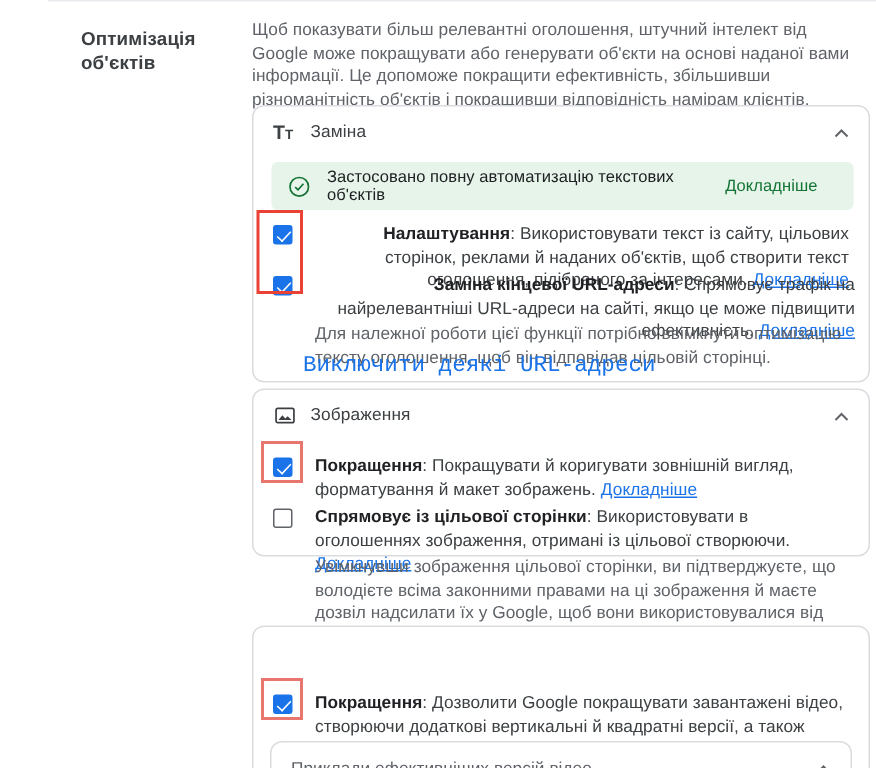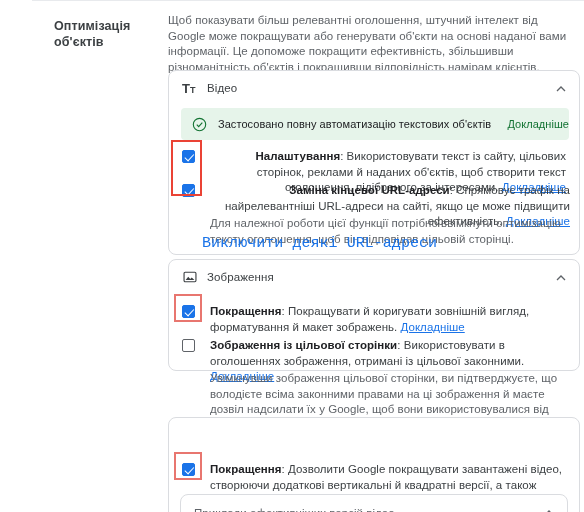--- a/index.html
+++ b/index.html
@@ -101,21 +101,21 @@
   .banner {
     position: absolute;
     left: 12px;
     top: 37px;
     width: 388px;
     height: 32px;
     background: #e6f4ea;
     border-radius: 4px;
     display: flex;
     align-items: center;
-    padding: 0 0 0 11px;
+    padding: 0 24px 0 11px;
   }
   .banner .bicon { width: 15px; height: 15px; flex: 0 0 auto; }
   .banner .btext {
     font-size: 11px;
     color: #202124;
     margin-left: 11px;
     letter-spacing: .05px;
     flex: 1 1 auto;
   }
   .banner .blink {
@@ -232,21 +232,21 @@
   </div>
 
   <div class="card card-text">
     <div class="card-head">
       <span class="head-icon">
         <svg viewBox="0 0 16 16" width="16" height="16">
           <text x="0" y="12.5" font-family="Liberation Sans, sans-serif" font-size="13" font-weight="700" fill="#3c4043">T</text>
           <text x="8" y="12.5" font-family="Liberation Sans, sans-serif" font-size="9" font-weight="700" fill="#3c4043">T</text>
         </svg>
       </span>
-      <span class="ctitle">Відео</span>
+      <span class="ctitle">Заміна</span>
       <span class="chev">
         <svg viewBox="0 0 14 14" width="14" height="14">
             <path d="M3 9 L7 5 L11 9" fill="none" stroke="#5f6368" stroke-width="1.3"></path>
           </svg>
       </span>
     </div>
 
     <div class="banner">
       <span class="bicon">
         <svg viewBox="0 0 16 16" width="15" height="15">
@@ -289,21 +289,21 @@
       </span>
     </div>
 
     <div class="row" style="left:13px; top:44px; width:386px;">
       <span class="cbox on"></span>
       <span class="rtext"><b>Покращення</b><span>: Покращувати й коригувати зовнішній вигляд, форматування й макет зображень. </span><a href="#">Докладніше</a></span>
     </div>
 
     <div class="row" style="left:13px; top:78px; width:388px;">
       <span class="cbox off"></span>
-      <span class="rtext"><b>Зображення із цільової сторінки</b><span>: Використовувати в оголошеннях зображення, отримані із цільової законними. </span><a href="#">Докладніше</a></span>
+      <span class="rtext"><b>Спрямовує із цільової сторінки</b><span>: Використовувати в оголошеннях зображення, отримані із цільової створюючи. </span><a href="#">Докладніше</a></span>
     </div>
 
     <div class="note" style="left:41px; top:111px; width:362px;">Увімкнувши зображення цільової сторінки, ви підтверджуєте, що володієте всіма законними правами на ці зображення й маєте дозвіл надсилати їх у Google, щоб вони використовувалися від вашого імені в рекламних і інших комерційних цілях.</div>
   </div>
 
   <div class="card card-video">
 
     <div class="row" style="left:13px; top:44px; width:388px;">
       <span class="cbox on"></span>
       <span class="rtext"><b>Покращення</b><span>: Дозволити Google покращувати завантажені відео, створюючи додаткові вертикальні й квадратні версії, а також короткі ролики. </span><a href="#">Докладніше</a></span>

